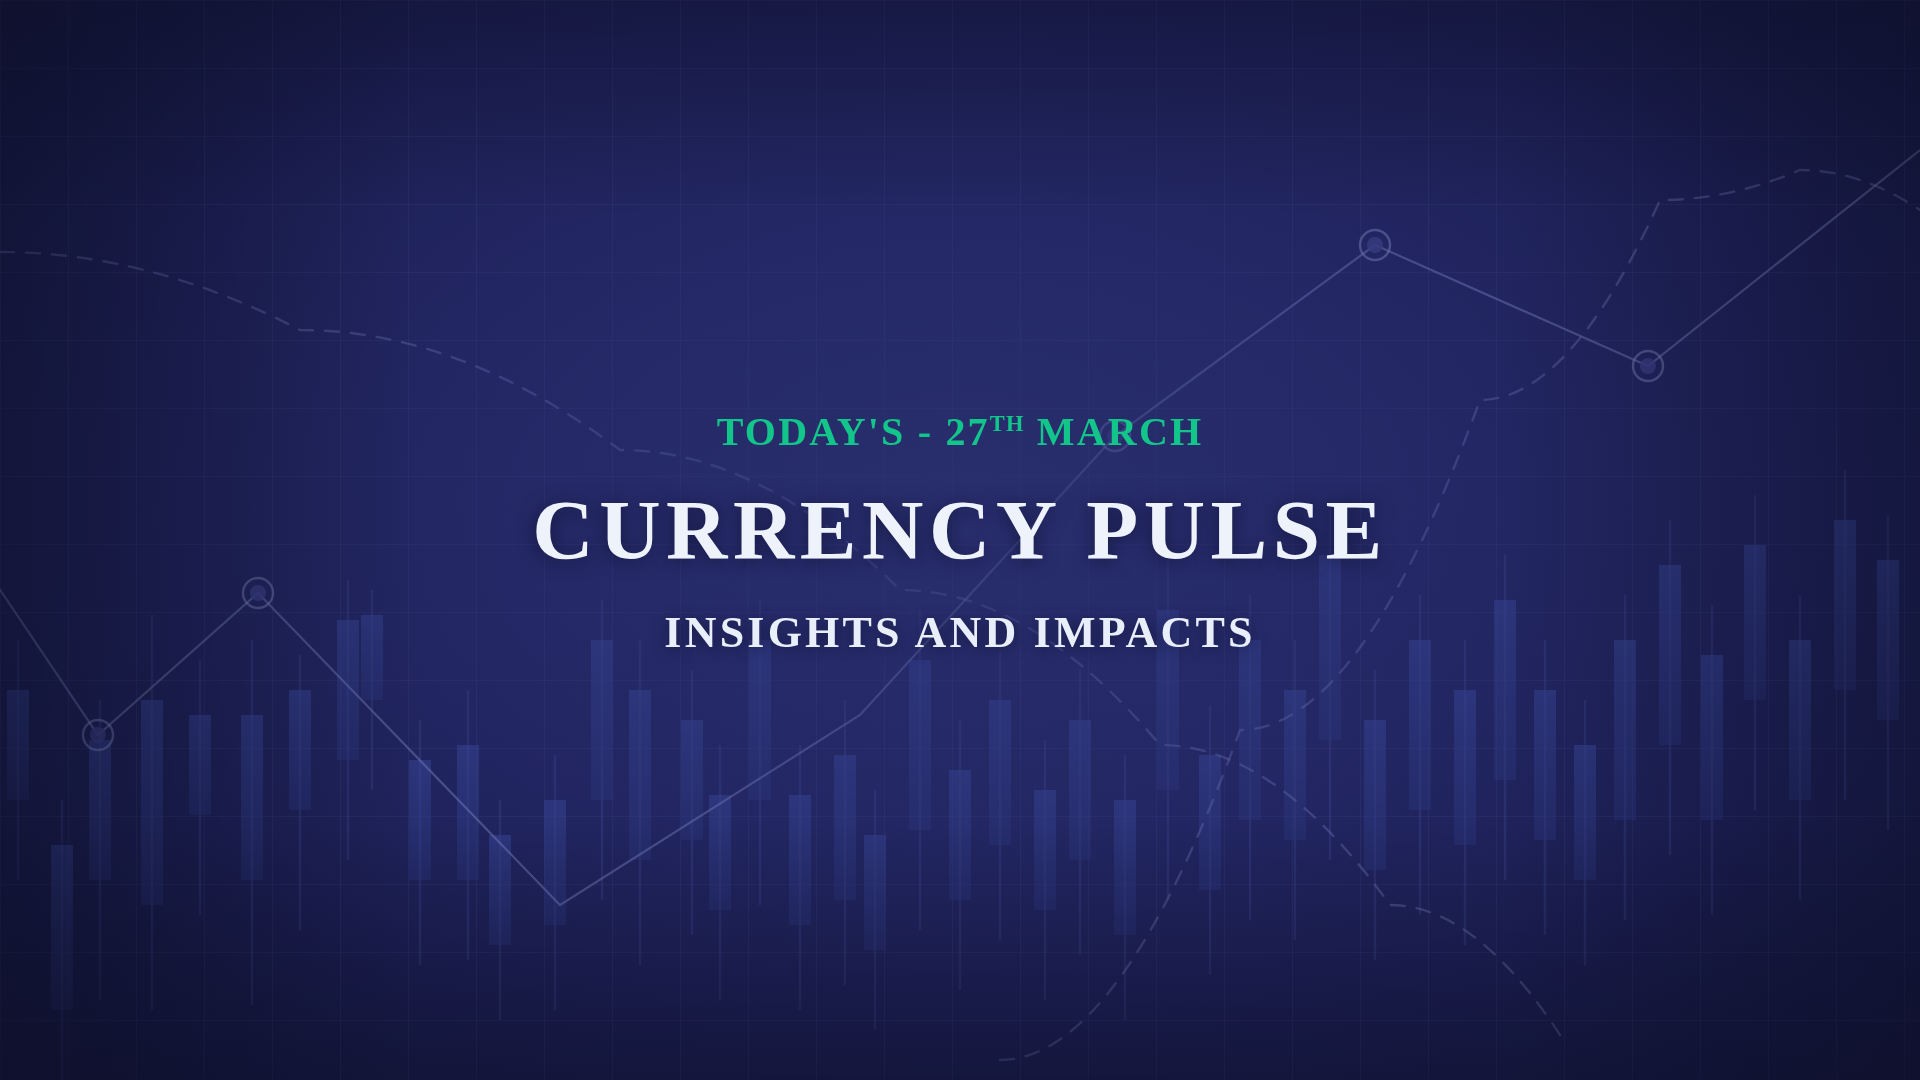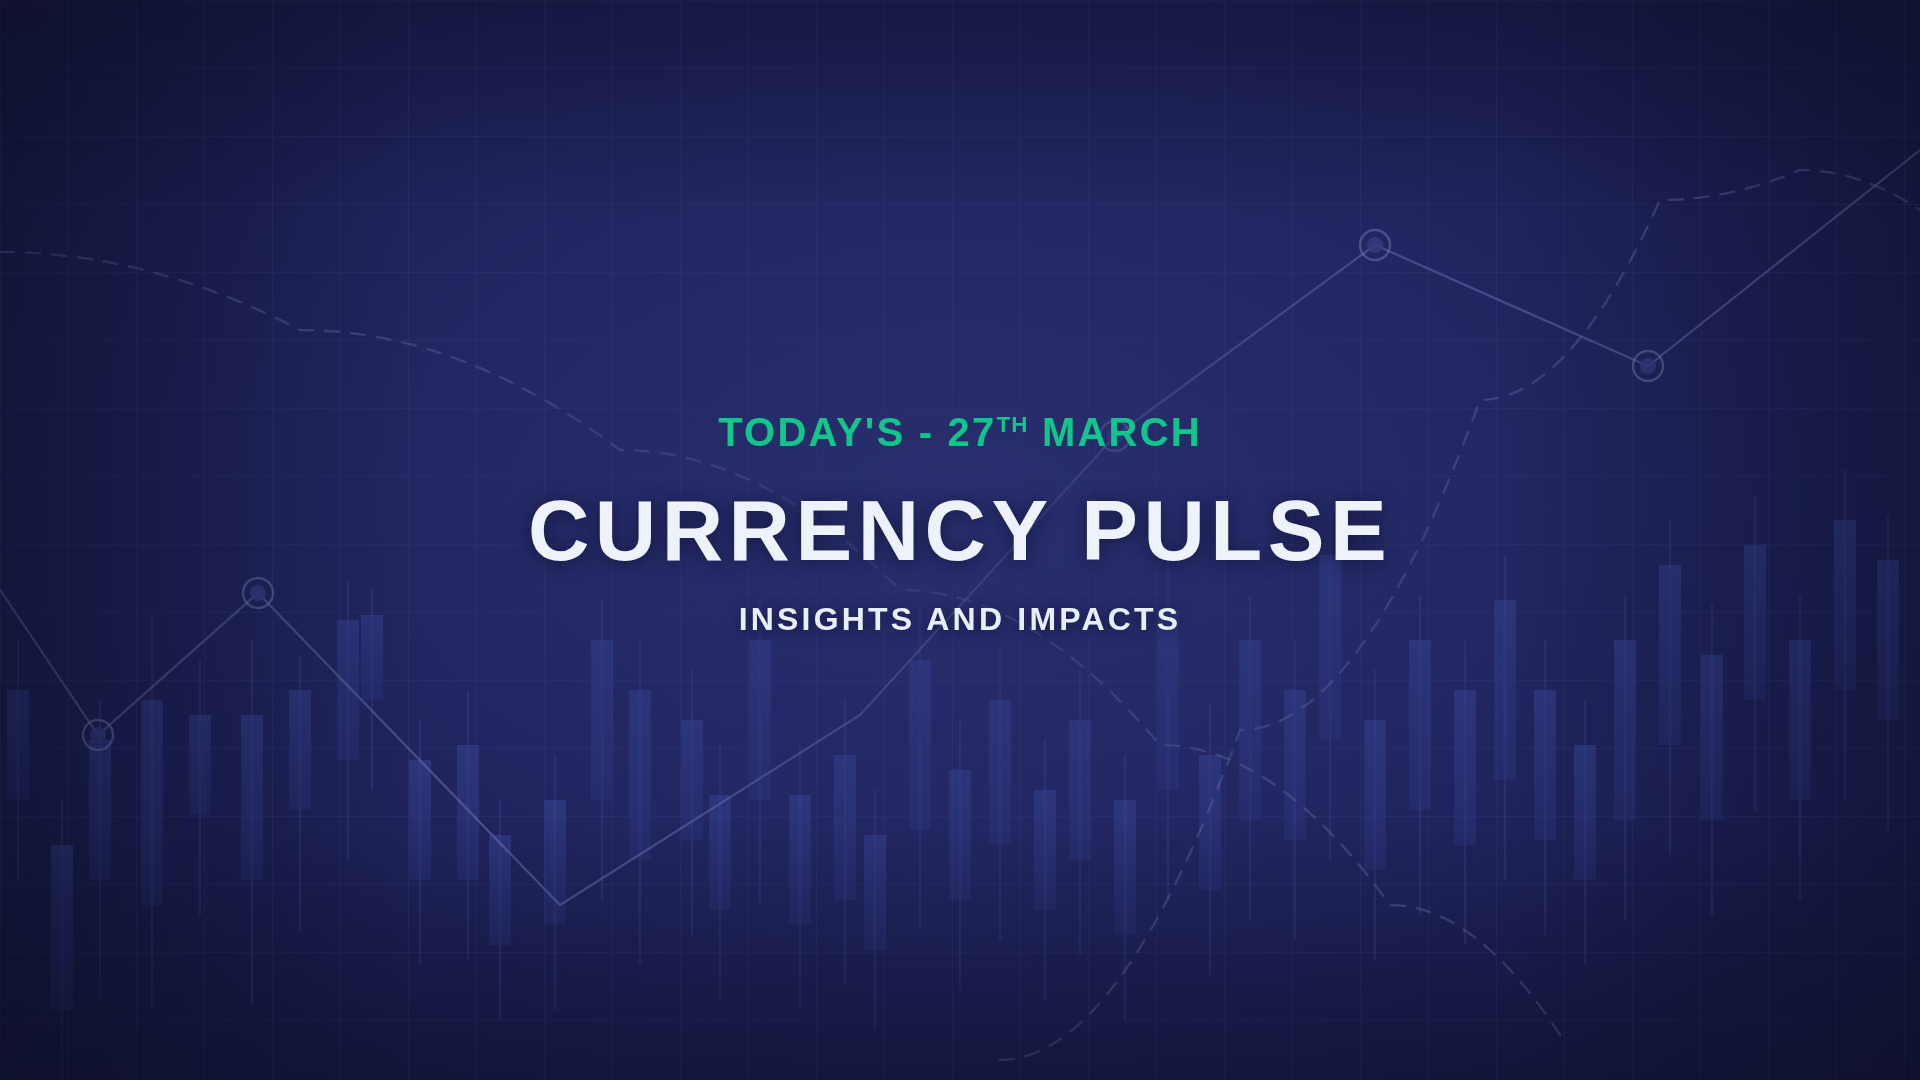--- a/index.html
+++ b/index.html
@@ -6,21 +6,21 @@
     margin: 0;
     padding: 0;
     background: #13163f;
   }
   #banner {
     position: relative;
     width: 1920px;
     height: 1080px;
     overflow: hidden;
     background: #14532d;
-    font-family: Liberation Sans, sans-serif;
+    font-family: Liberation Serif, serif;
   }
   .layer {
     position: absolute;
     inset: 0;
     width: 100%;
     height: 100%;
   }
   #bg-base {
     background:
       radial-gradient(ellipse 1400px 900px at 50% 48%, #232766 0%, #1d2059 42%, #191c4e 72%, #15183f 100%);
@@ -66,25 +66,25 @@
     font-weight: bold;
     letter-spacing: 5.5px;
     line-height: 1;
     margin: 16px 0 22px 0;
     text-transform: uppercase;
     white-space: nowrap;
     text-shadow: 0 2px 18px rgba(8,10,32,0.55);
   }
   #subtitle {
     color: #e8eefa;
-    font-size: 32px;
+    font-size: 44px;
     font-weight: bold;
     letter-spacing: 3.2px;
     line-height: 1;
-    margin: 8px;
+    margin: 16px;
     text-transform: uppercase;
     white-space: nowrap;
     text-shadow: 0 2px 14px rgba(8,10,32,0.5);
   }
 </style>
 </head>
 <body>
 
 <div id="banner">
 

